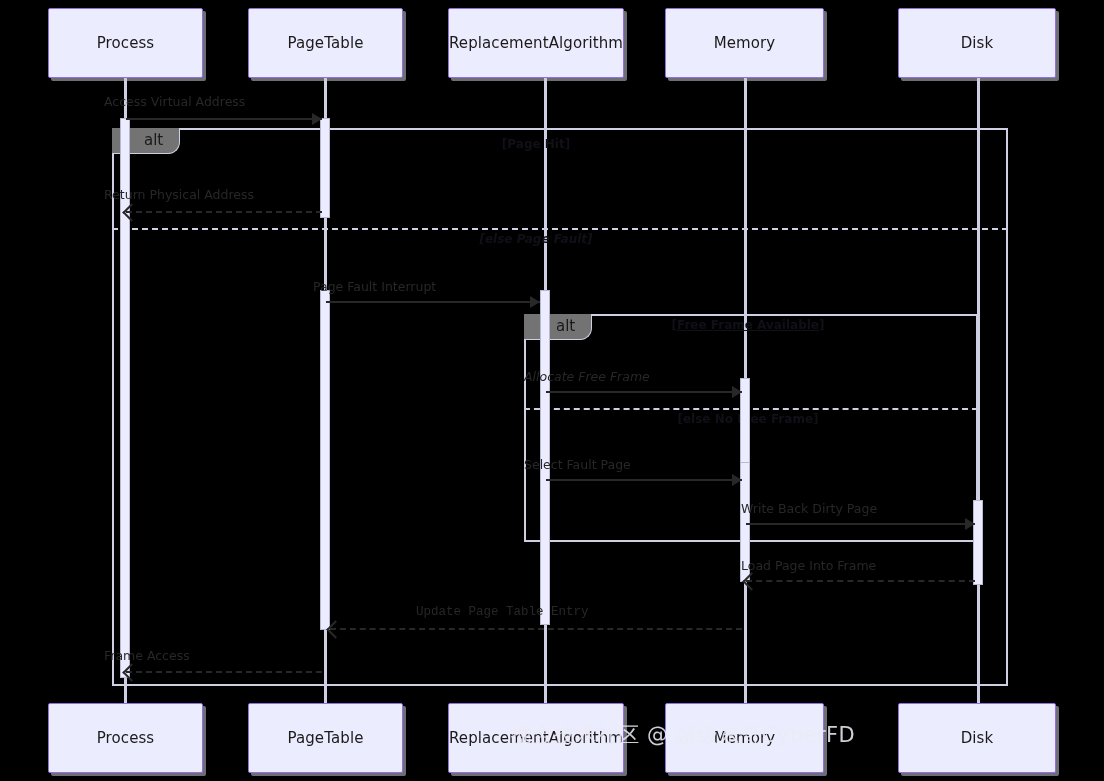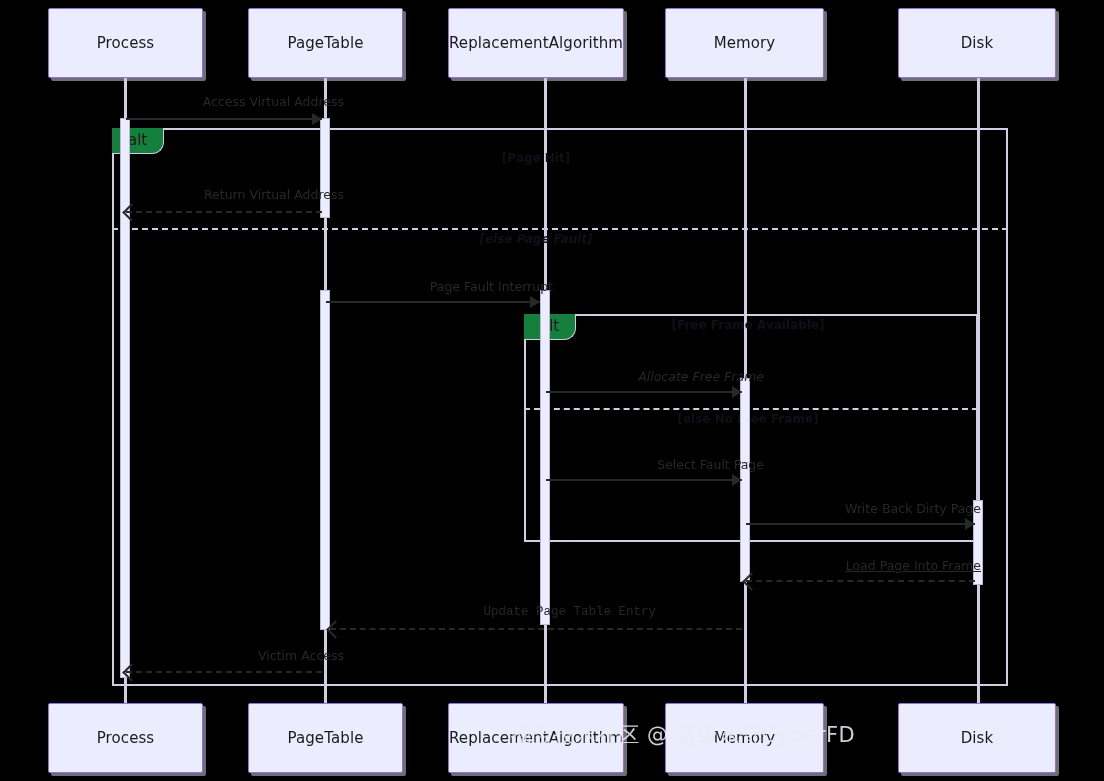--- a/index.html
+++ b/index.html
@@ -62,28 +62,28 @@
     border: 2px solid #CFCFE3;
     background: transparent;
   }
   .fragment-divider {
     position: absolute;
     border-top: 2px dashed #CFCFE3;
     height: 0;
   }
   .fragment-tab {
     position: absolute;
-    background: #15803d;
+    background: #737373;
     border: 1px solid #CFCFE3;
     border-top: none;
     border-left: none;
     border-bottom-right-radius: 12px;
     color: #1a1a1a;
     font-size: 15px;
-    padding: 3px 16px 4px 16px;
+    padding: 3px 16px 4px 32px;
     box-sizing: border-box;
     line-height: 1.2;
   }
   .fragment-cond {
     position: absolute;
     color: #111018;
     font-size: 12px;
     font-weight: bold;
     white-space: nowrap;
     text-align: center;
@@ -110,21 +110,21 @@
     width: 11px; height: 11px;
     border-top: 2px solid #282828;
     border-left: 2px solid #282828;
     transform: rotate(-45deg);
   }
   .msg-label {
     position: absolute;
     color: #272727;
     font-size: 12.5px;
     white-space: nowrap;
-    text-align: right;
+    text-align: left;
     line-height: 1.1;
   }
 
   
   .watermark {
     position: absolute;
     color: rgba(235,235,245,0.88);
     font-size: 21px;
     white-space: nowrap;
     letter-spacing: 0.5px;
@@ -135,62 +135,62 @@
 <body>
 
 <div id="canvas">
     <div class="lifeline" style="left: 124px; top: 78px; height: 625px;"></div>
     <div class="lifeline" style="left: 324px; top: 78px; height: 625px;"></div>
     <div class="lifeline" style="left: 544px; top: 78px; height: 625px;"></div>
     <div class="lifeline" style="left: 744px; top: 78px; height: 625px;"></div>
     <div class="lifeline" style="left: 977px; top: 78px; height: 625px;"></div>
     <div class="fragment" style="left: 112px; top: 128px; width: 896px; height: 558px;"></div>
     <div class="fragment-tab" style="left: 112px; top: 128px;">alt</div>
-    <div class="fragment-cond" style="left: 446px; top: 137px; width: 180px; margin-top: 14px;">[Page Hit]</div>
+    <div class="fragment-cond" style="left: 446px; top: 137px; width: 180px;">[Page Hit]</div>
     <div class="fragment-divider" style="left: 112px; top: 228px; width: 896px;"></div>
     <div class="fragment-cond" style="left: 436px; top: 232px; width: 200px; font-style: italic;">[else Page Fault]</div>
     <div class="fragment" style="left: 524px; top: 314px; width: 454px; height: 228px;"></div>
     <div class="fragment-tab" style="left: 524px; top: 314px;">alt</div>
-    <div class="fragment-cond" style="left: 658px; top: 318px; width: 180px;">[Free Frame Available]</div>
+    <div class="fragment-cond" style="left: 658px; top: 318px; width: 180px; text-decoration: underline;">[Free Frame Available]</div>
     <div class="fragment-divider" style="left: 524px; top: 408px; width: 454px;"></div>
     <div class="fragment-cond" style="left: 648px; top: 412px; width: 200px;">[else No Free Frame]</div>
     <div class="activation" style="left: 120px; top: 118px; height: 560px;"></div>
     <div class="activation" style="left: 320px; top: 118px; height: 100px;"></div>
     <div class="activation" style="left: 320px; top: 290px; height: 340px;"></div>
     <div class="activation" style="left: 540px; top: 290px; height: 335px;"></div>
     <div class="activation" style="left: 740px; top: 378px; height: 110px;"></div>
     <div class="activation" style="left: 740px; top: 462px; height: 120px;"></div>
     <div class="activation" style="left: 973px; top: 500px; height: 85px;"></div>
     <div class="msg-line" style="left: 126px; top: 118px; width: 196px;"></div>
     <div class="msg-head right" style="left: 312px; top: 113px;"></div>
     <div class="msg-label" style="left: 104px; top: 95px; width: 240px;">Access Virtual Address</div>
     <div class="msg-line dashed" style="left: 126px; top: 211px; width: 196px;"></div>
     <div class="msg-head open-left" style="left: 125px; top: 206px;"></div>
-    <div class="msg-label" style="left: 104px; top: 188px; width: 240px;">Return Virtual Address</div>
+    <div class="msg-label" style="left: 104px; top: 188px; width: 240px;">Return Physical Address</div>
     <div class="msg-line" style="left: 326px; top: 301px; width: 214px;"></div>
     <div class="msg-head right" style="left: 530px; top: 296px;"></div>
     <div class="msg-label" style="left: 313px; top: 280px; width: 240px;">Page Fault Interrupt</div>
     <div class="msg-line" style="left: 546px; top: 391px; width: 196px;"></div>
     <div class="msg-head right" style="left: 732px; top: 386px;"></div>
     <div class="msg-label" style="left: 524px; top: 370px; width: 240px; font-style: italic;">Allocate Free Frame</div>
     <div class="msg-line" style="left: 546px; top: 479px; width: 196px;"></div>
     <div class="msg-head right" style="left: 732px; top: 474px;"></div>
     <div class="msg-label" style="left: 524px; top: 458px; width: 240px;">Select Fault Page</div>
     <div class="msg-line" style="left: 746px; top: 523px; width: 229px;"></div>
     <div class="msg-head right" style="left: 965px; top: 518px;"></div>
     <div class="msg-label" style="left: 741px; top: 502px; width: 240px;">Write Back Dirty Page</div>
     <div class="msg-line dashed" style="left: 746px; top: 580px; width: 229px;"></div>
     <div class="msg-head open-left" style="left: 745px; top: 575px;"></div>
-    <div class="msg-label" style="left: 741px; top: 559px; width: 240px; text-decoration: underline;">Load Page Into Frame</div>
+    <div class="msg-label" style="left: 741px; top: 559px; width: 240px;">Load Page Into Frame</div>
     <div class="msg-line dashed" style="left: 330px; top: 628px; width: 412px;"></div>
     <div class="msg-head open-left" style="left: 329px; top: 623px;"></div>
     <div class="msg-label" style="left: 416px; top: 606px; width: 240px; font-family: Liberation Mono, monospace;">Update Page Table Entry</div>
     <div class="msg-line dashed" style="left: 126px; top: 671px; width: 196px;"></div>
     <div class="msg-head open-left" style="left: 125px; top: 666px;"></div>
-    <div class="msg-label" style="left: 104px; top: 649px; width: 240px;">Victim Access</div>
+    <div class="msg-label" style="left: 104px; top: 649px; width: 240px;">Frame Access</div>
     <div class="actor-box" style="left: 48px; top: 8px; width: 155px; height: 70px;">
       <span>Process</span>
     </div>
     <div class="actor-box" style="left: 48px; top: 703px; width: 155px; height: 70px;">
       <span>Process</span>
     </div>
     <div class="actor-box" style="left: 248px; top: 8px; width: 155px; height: 70px;">
       <span>PageTable</span>
     </div>
     <div class="actor-box" style="left: 248px; top: 703px; width: 155px; height: 70px;">

